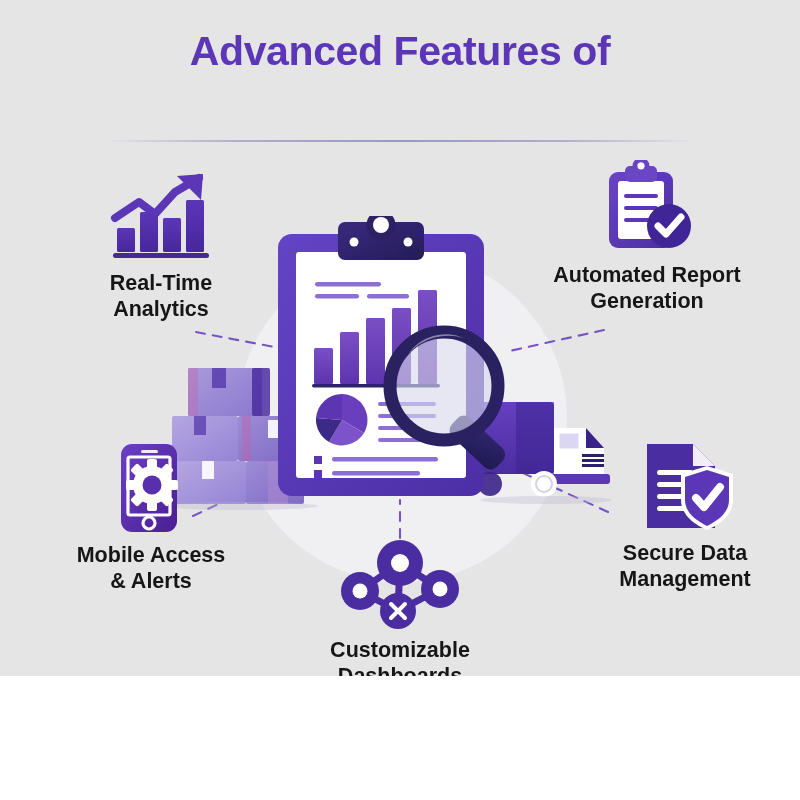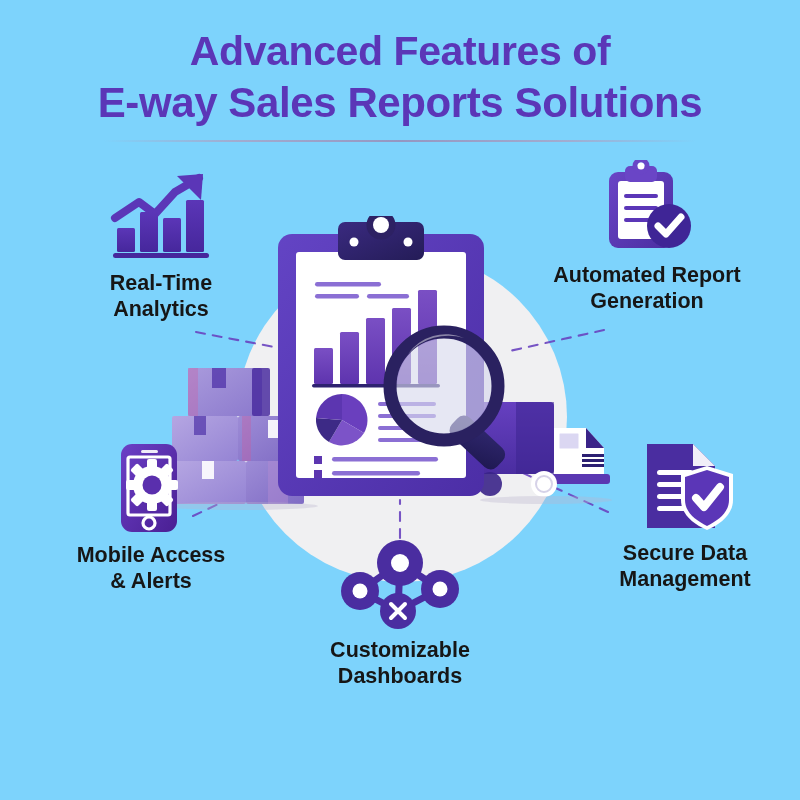--- a/index.html
+++ b/index.html
@@ -9,22 +9,22 @@
     background: #ffffff;
   }
   body {
     font-family: "Liberation Sans", sans-serif;
     -webkit-font-smoothing: antialiased;
   }
 
   #infographic {
     position: relative;
     width: 800px;
-    height: 800px;
-    background: #7dd3fc;
+    height: 676px;
+    background: #e5e5e5;
     overflow: hidden;
   }
 
   
   .title-block {
     position: absolute;
     top: 26px;
     left: 0;
     width: 800px;
     text-align: center;
@@ -103,21 +103,20 @@
 
   .connector { position: absolute; left: 0; top: 0; width: 800px; height: 800px; pointer-events: none; }
 </style>
 </head>
 <body>
 
 <div id="infographic">
 
   <div class="title-block">
     <span class="title-line line1">Advanced Features of</span>
-    <span class="title-line line2">E-way Sales Reports Solutions</span>
   </div>
   <div class="title-rule"></div>
 
   <div class="scene">
 
     <div class="backdrop-circle"></div>
 
     <svg class="connector" viewBox="0 0 800 800">
       <g stroke="#6a44c0" stroke-width="2.1" stroke-dasharray="9 8" fill="none" stroke-linecap="round" opacity="0.9">
         <path d="M196 332 L300 352"></path>

